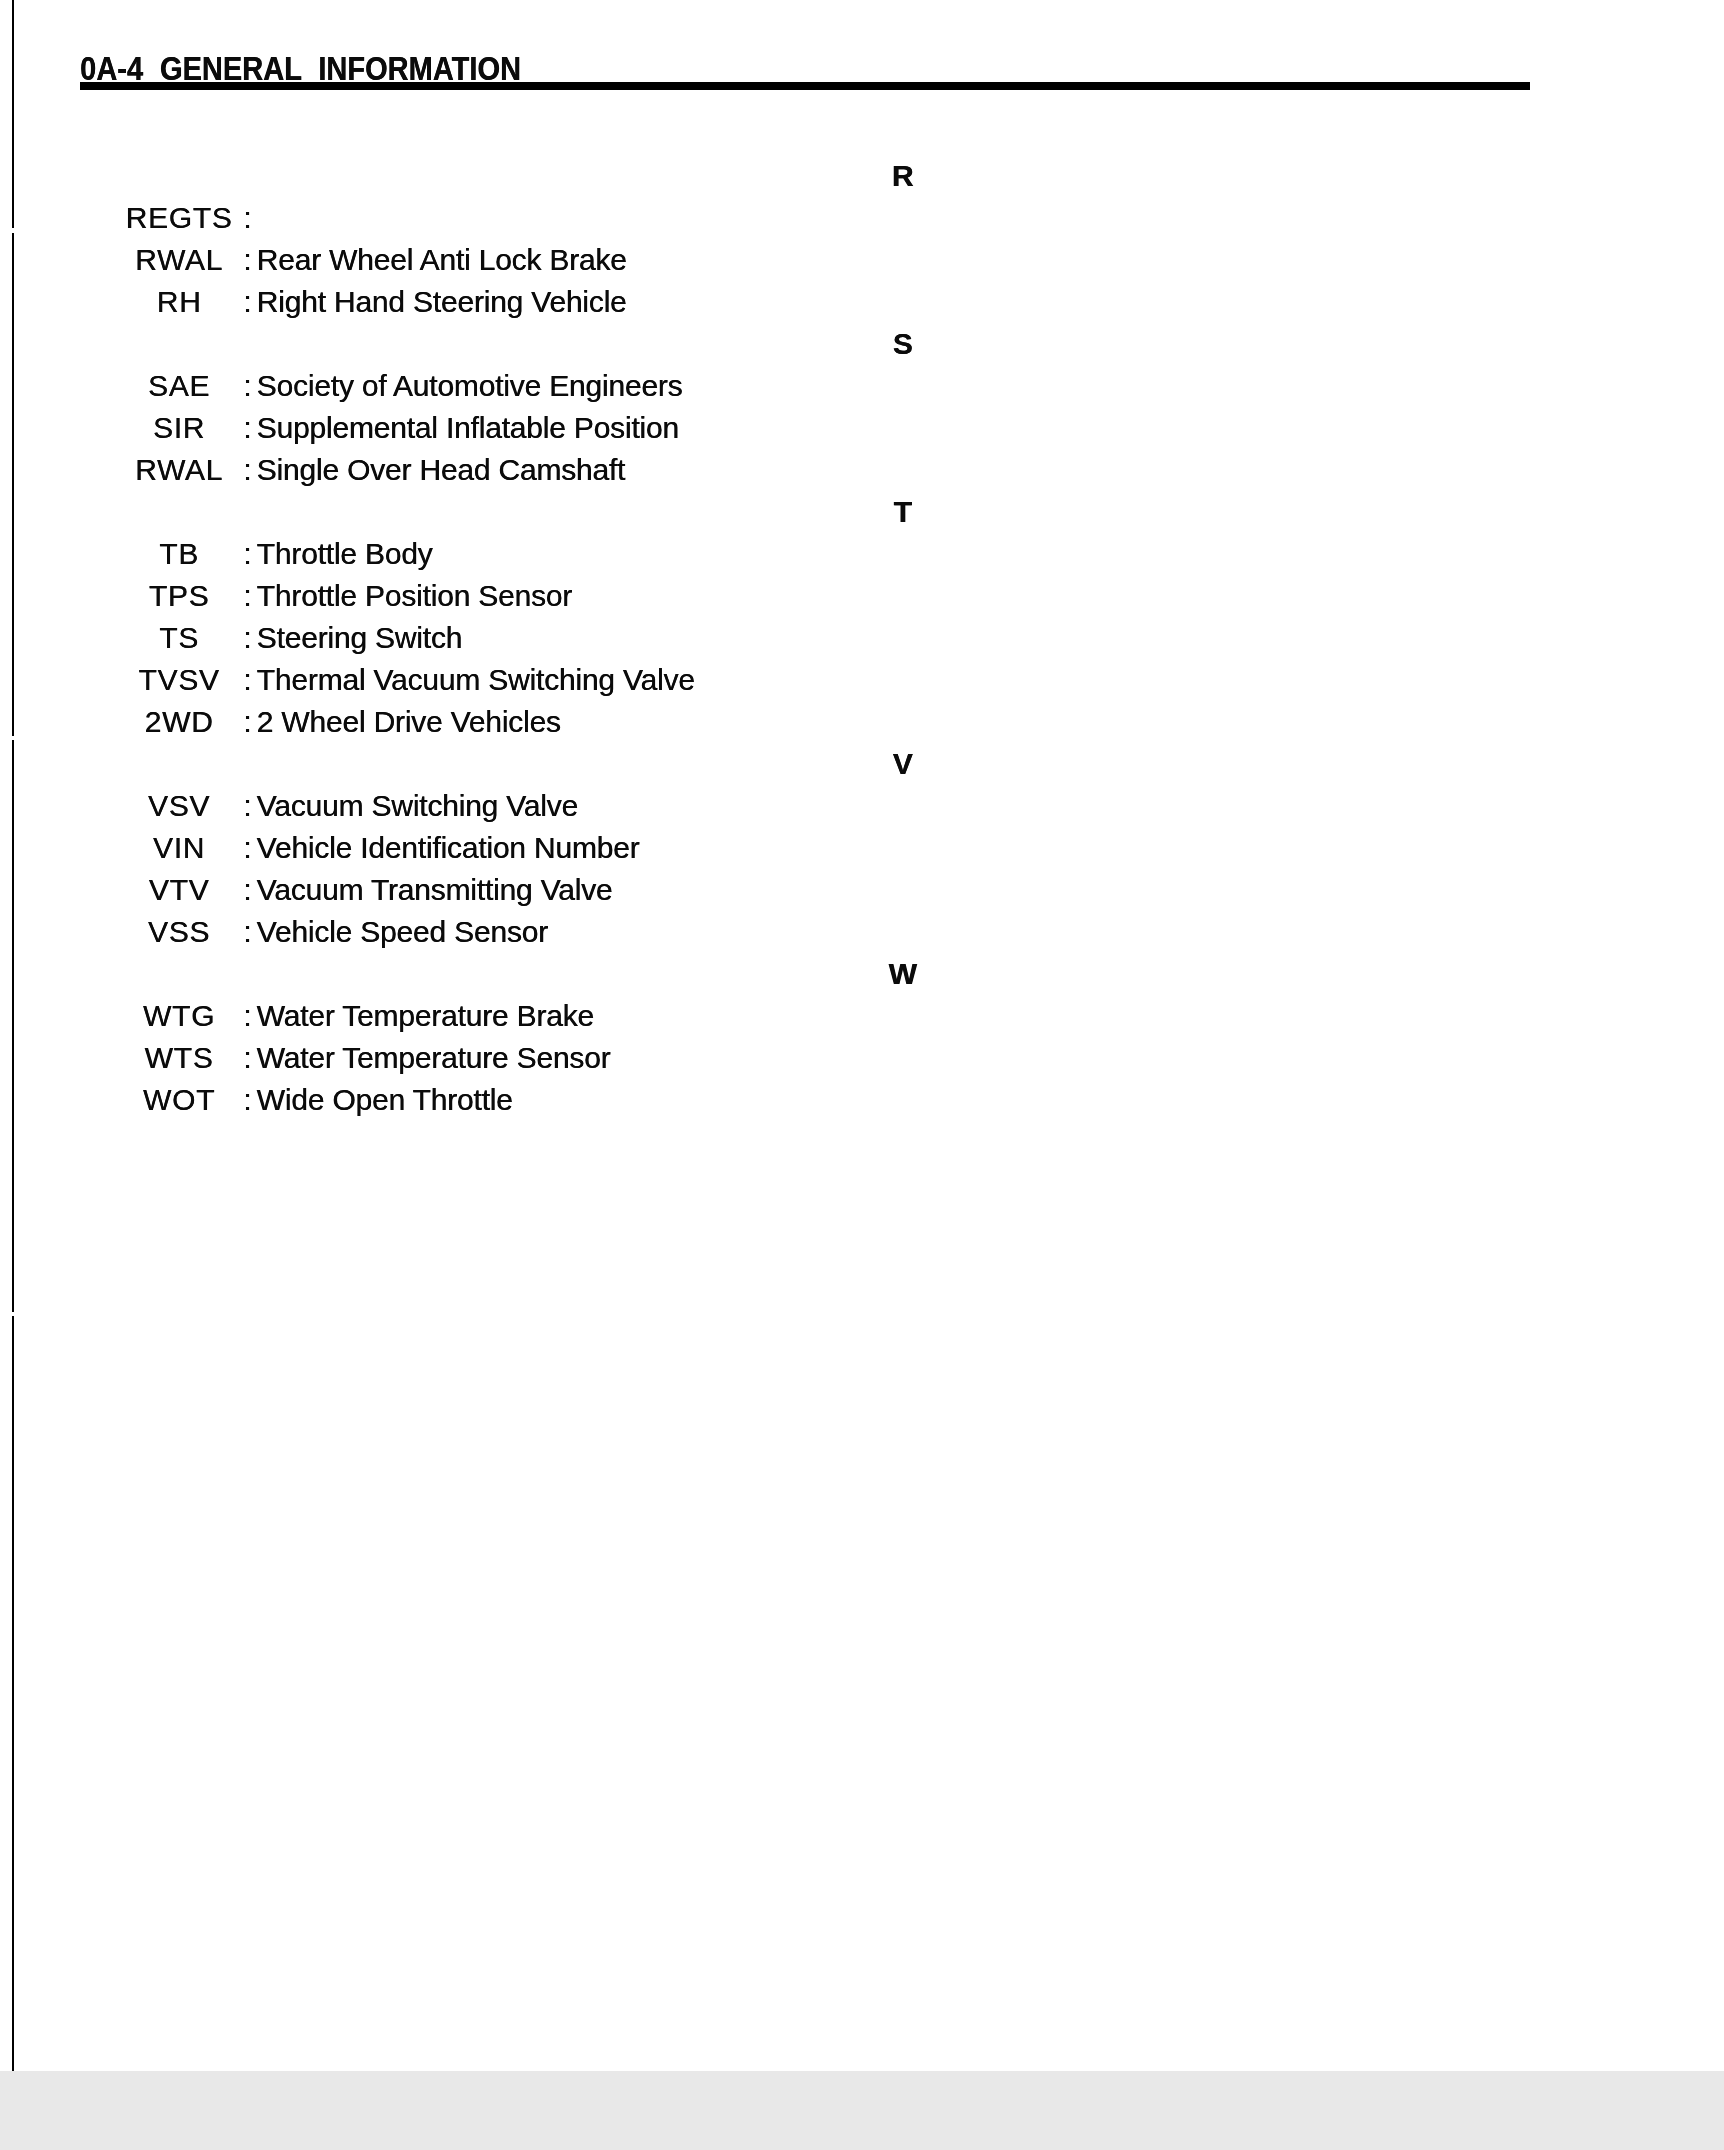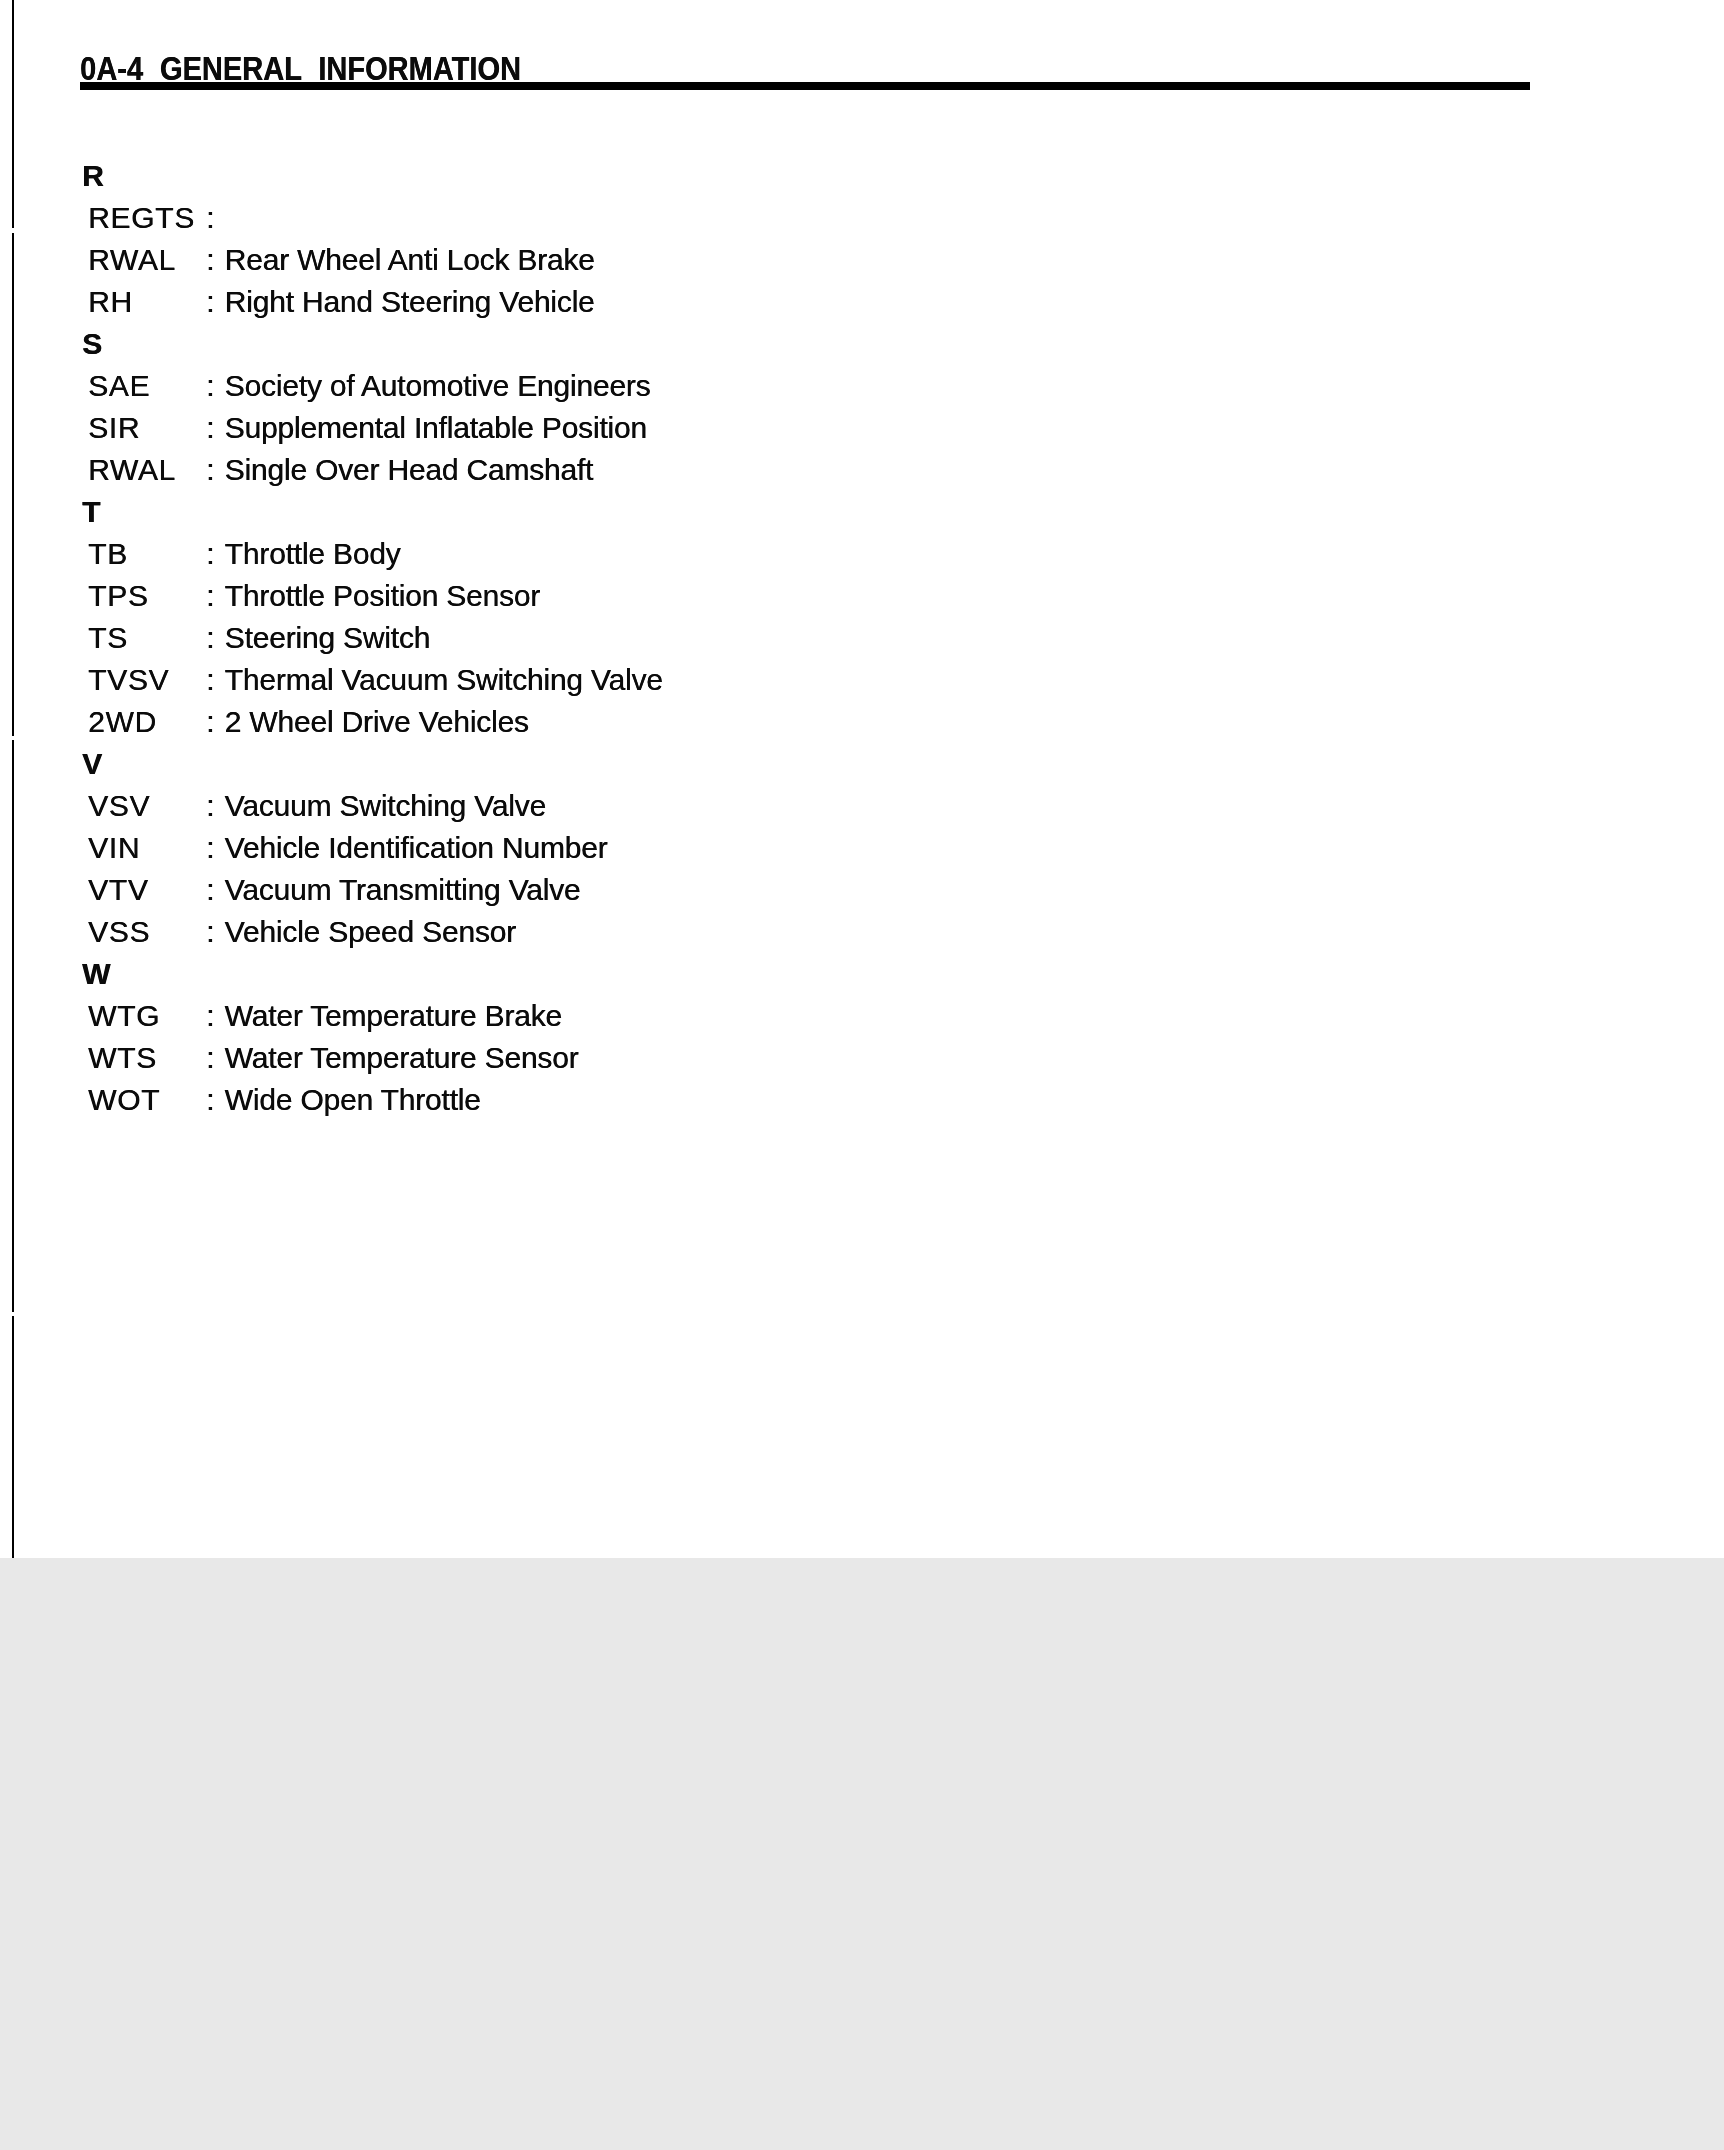--- a/index.html
+++ b/index.html
@@ -1,23 +1,24 @@
 <!DOCTYPE html>
 <html style="font-size:11.5px"><head>
 <meta charset="utf-8">
 <style>
   html, body { margin: 0; padding: 0; background: #e8e8e8; }
   .page {
     position: relative;
     width: 1724px;
-    height: 1558px;
+    height: 2071px;
     background: #ffffff;
     overflow: hidden;
     font-family: "Liberation Sans", sans-serif;
     color: #0b0b0b;
+    text-align: center;
   }
 
   
   .scan-edge {
     position: absolute;
     left: 11.5px;
     top: 0;
     width: 2.9px;
     height: 2151px;
     background: linear-gradient(
@@ -62,21 +63,21 @@
     letter-spacing: -0.2px;
     text-shadow: 0.4px 0 0 currentColor;
   }
   .letter-row {
     padding-left: 82px;
     font-weight: 700;
     letter-spacing: 0.7px;
   }
   .entry {
     display: flex;
-    padding-left: 88px;
+    padding-left: 120px;
   }
   .abbr {
     flex: 0 0 118px;
     width: 118px;
     letter-spacing: 0.7px;
     white-space: nowrap;
   }
   .def { display: flex; }
   .colon {
     flex: 0 0 18.6px;

